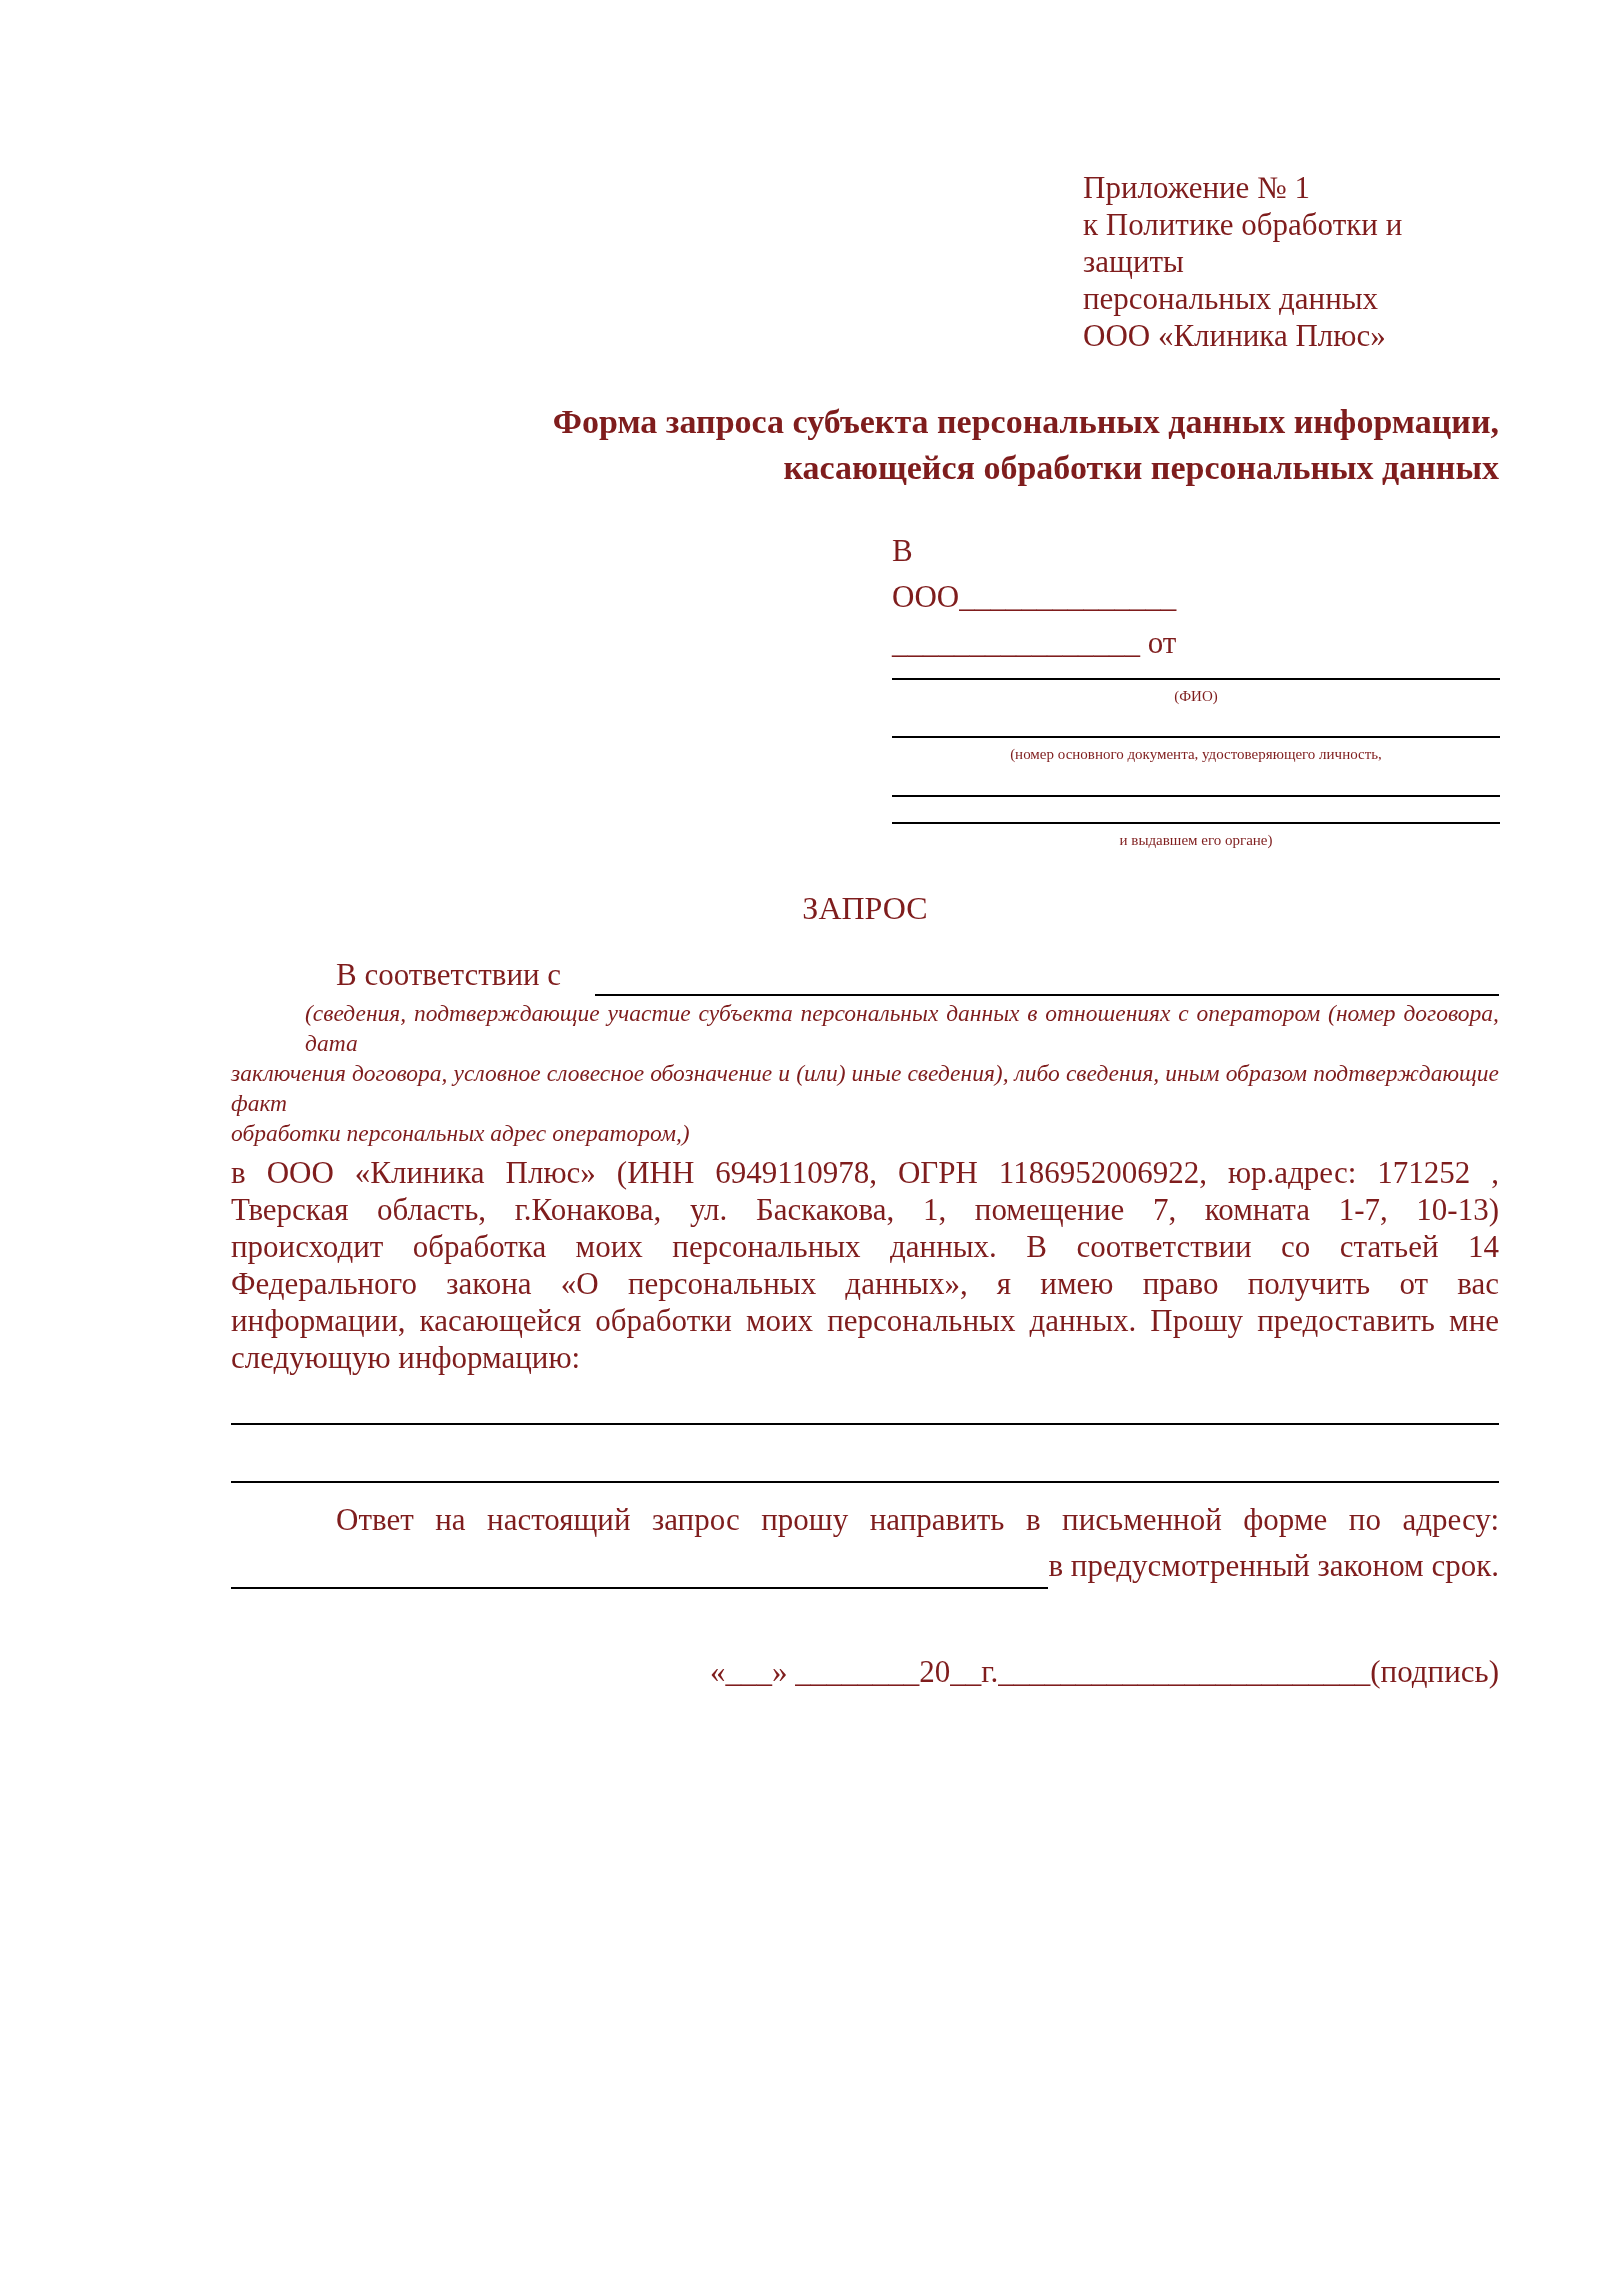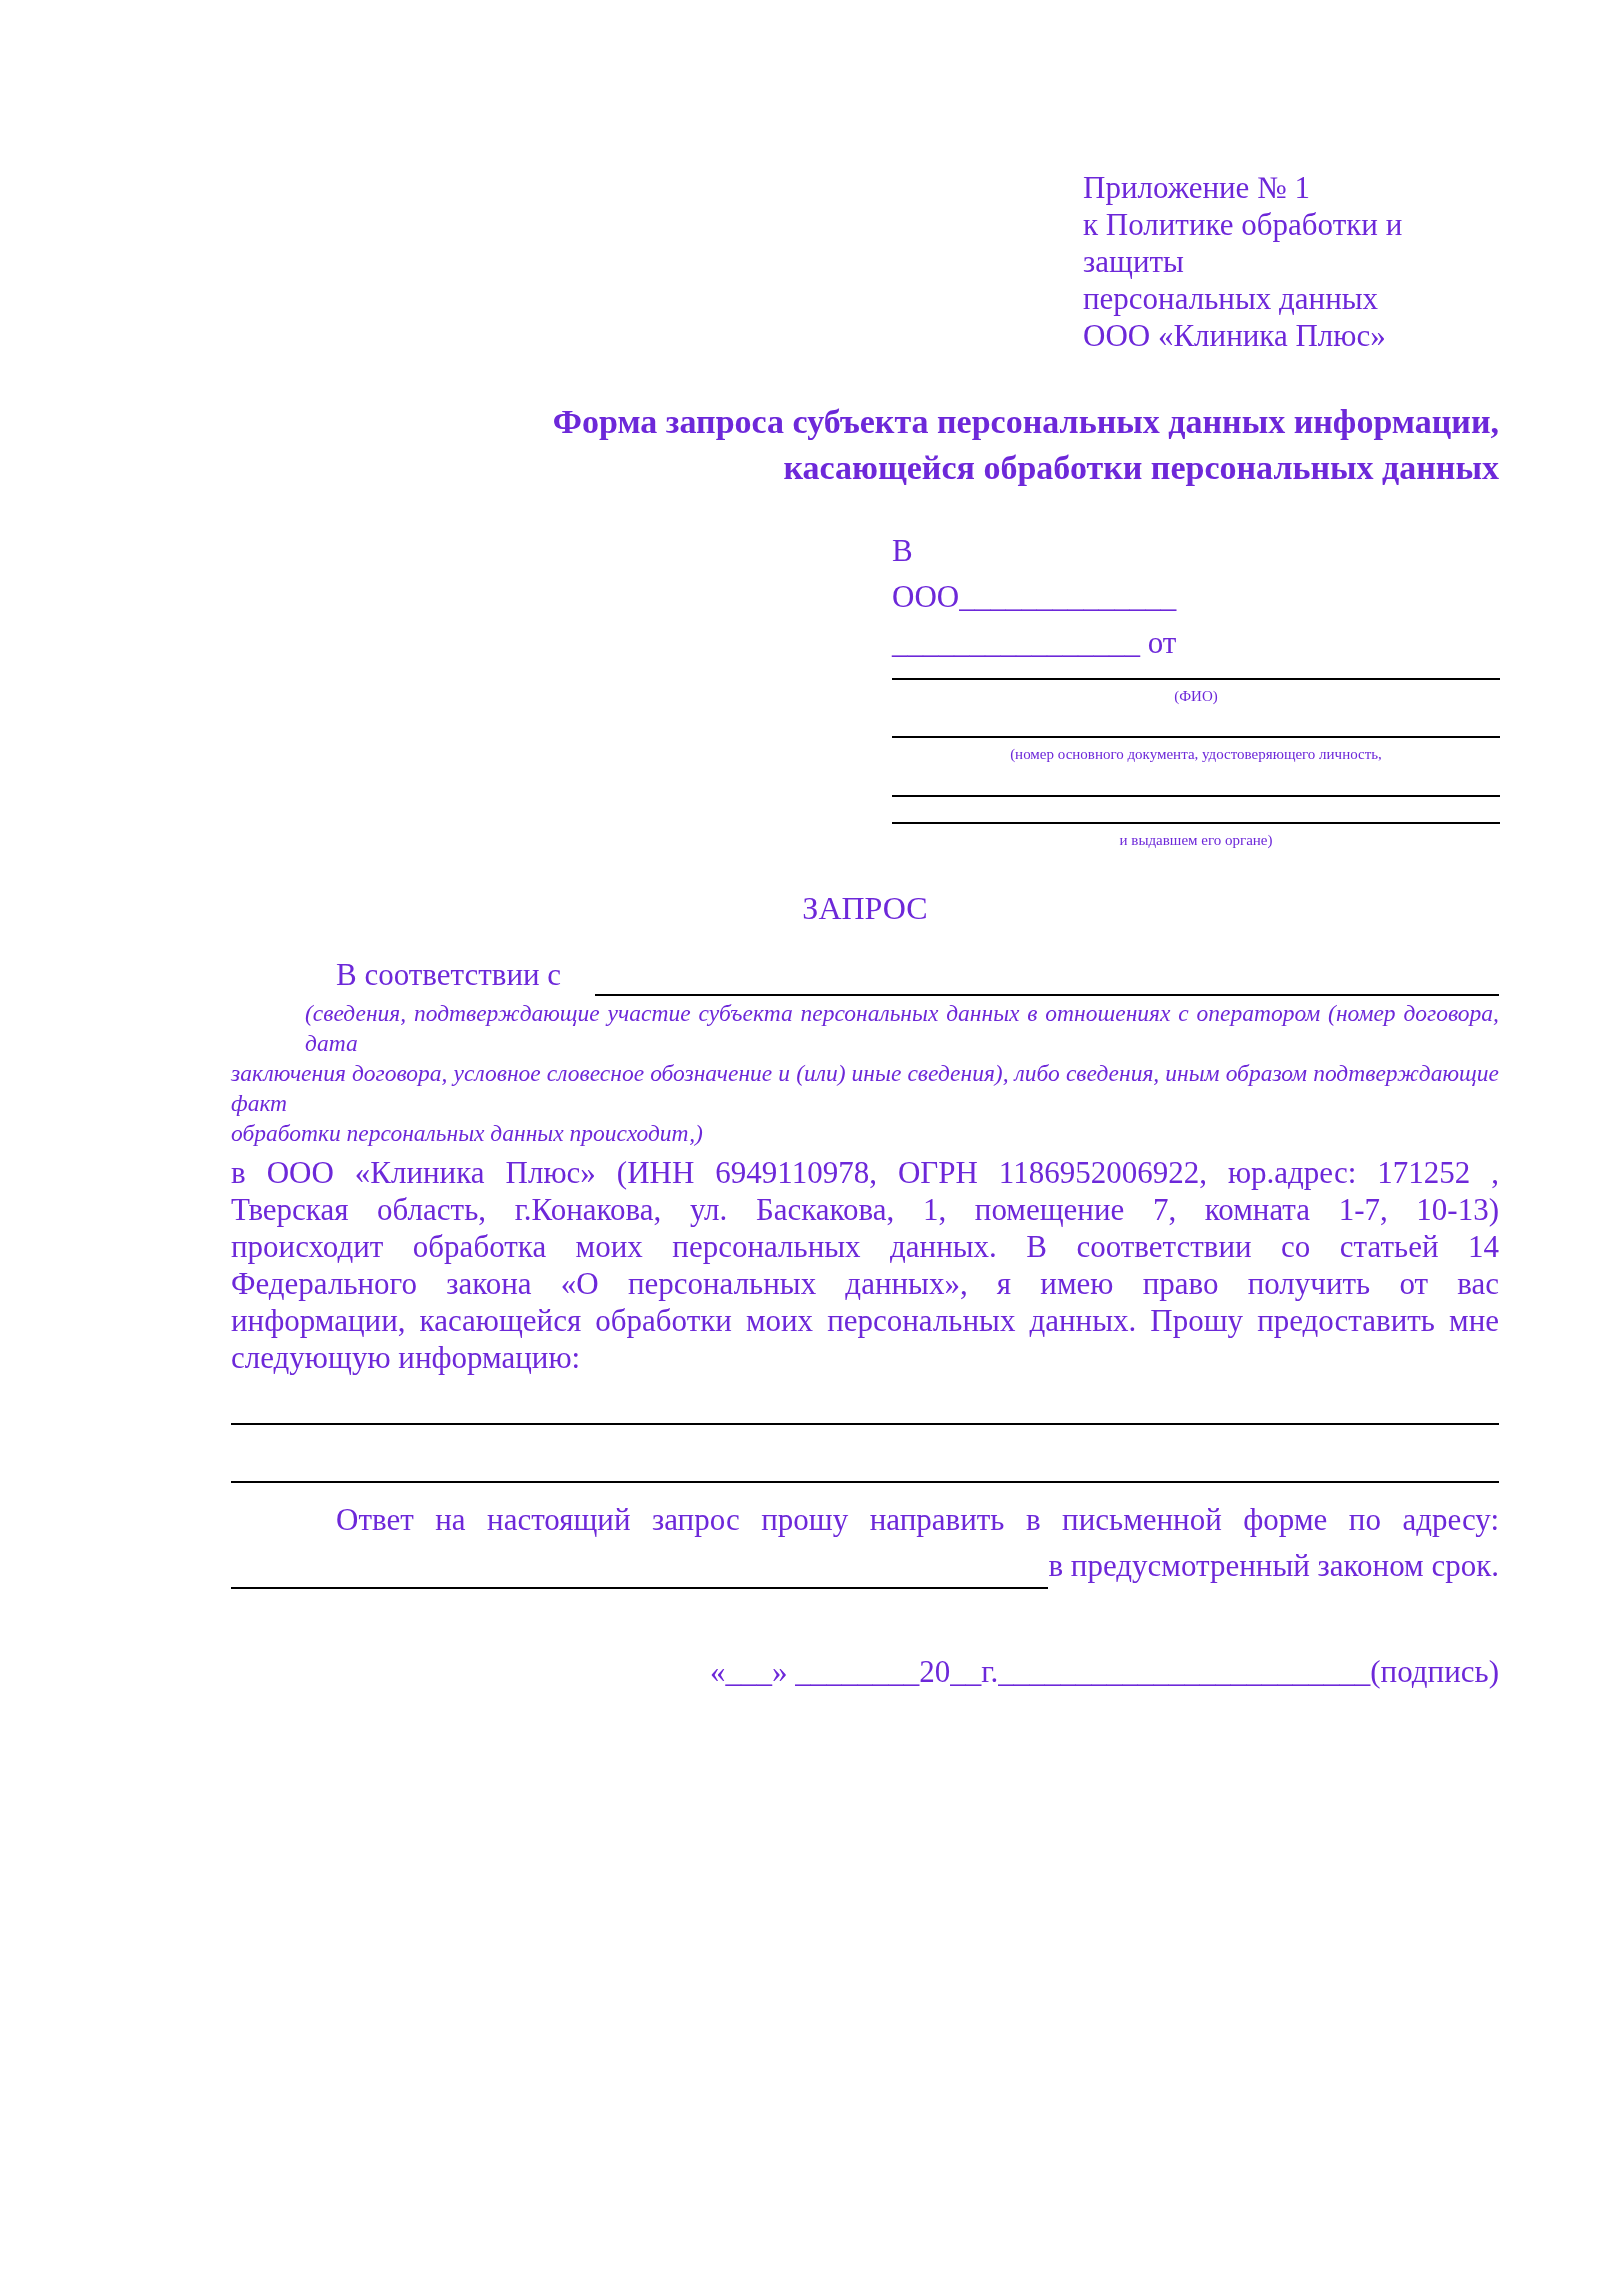--- a/index.html
+++ b/index.html
@@ -2,21 +2,21 @@
 <html><head>
 <meta charset="utf-8">
 <style>
   html,body { margin:0; padding:0; background:#e8e8e8; }
   .page {
     position: relative;
     width: 1621px;
     height: 2293px;
     margin: 0 auto;
     background: #ffffff;
-    color: #6d28d9;
+    color: #7f1d1d;
     font-family: "Liberation Serif", "DejaVu Serif", serif;
     box-sizing: border-box;
     padding: 169px 122px 0 231px;
     overflow: hidden;
   }
   
   .appendix {
     margin-left: auto;
     width: 416px;
     font-size: 31px;
@@ -153,21 +153,21 @@
   <div class="request-heading">ЗАПРОС</div>
 
   <div class="accordance-row">
     <span class="label">В соответствии с</span>
     <span class="fill-line"></span>
   </div>
 
   <div class="fine-print">
       <div>(сведения, подтверждающие участие субъекта персональных данных в отношениях с оператором (номер договора, дата</div>
       <div>заключения договора, условное словесное обозначение и (или) иные сведения), либо сведения, иным образом подтверждающие факт</div>
-      <div>обработки персональных данных происходит,)</div>
+      <div>обработки персональных адрес оператором,)</div>
     </div>
 
   <div class="main-par">
       <div>в ООО «Клиника Плюс» (ИНН 6949110978, ОГРН 1186952006922, юр.адрес: 171252 ,</div>
       <div>Тверская область, г.Конакова, ул. Баскакова, 1, помещение 7, комната 1-7, 10-13)</div>
       <div>происходит обработка моих персональных данных. В соответствии со статьей 14</div>
       <div>Федерального закона «О персональных данных», я имею право получить от вас</div>
       <div>информации, касающейся обработки моих персональных данных. Прошу предоставить мне</div>
       <div>следующую информацию:</div>
     </div>

